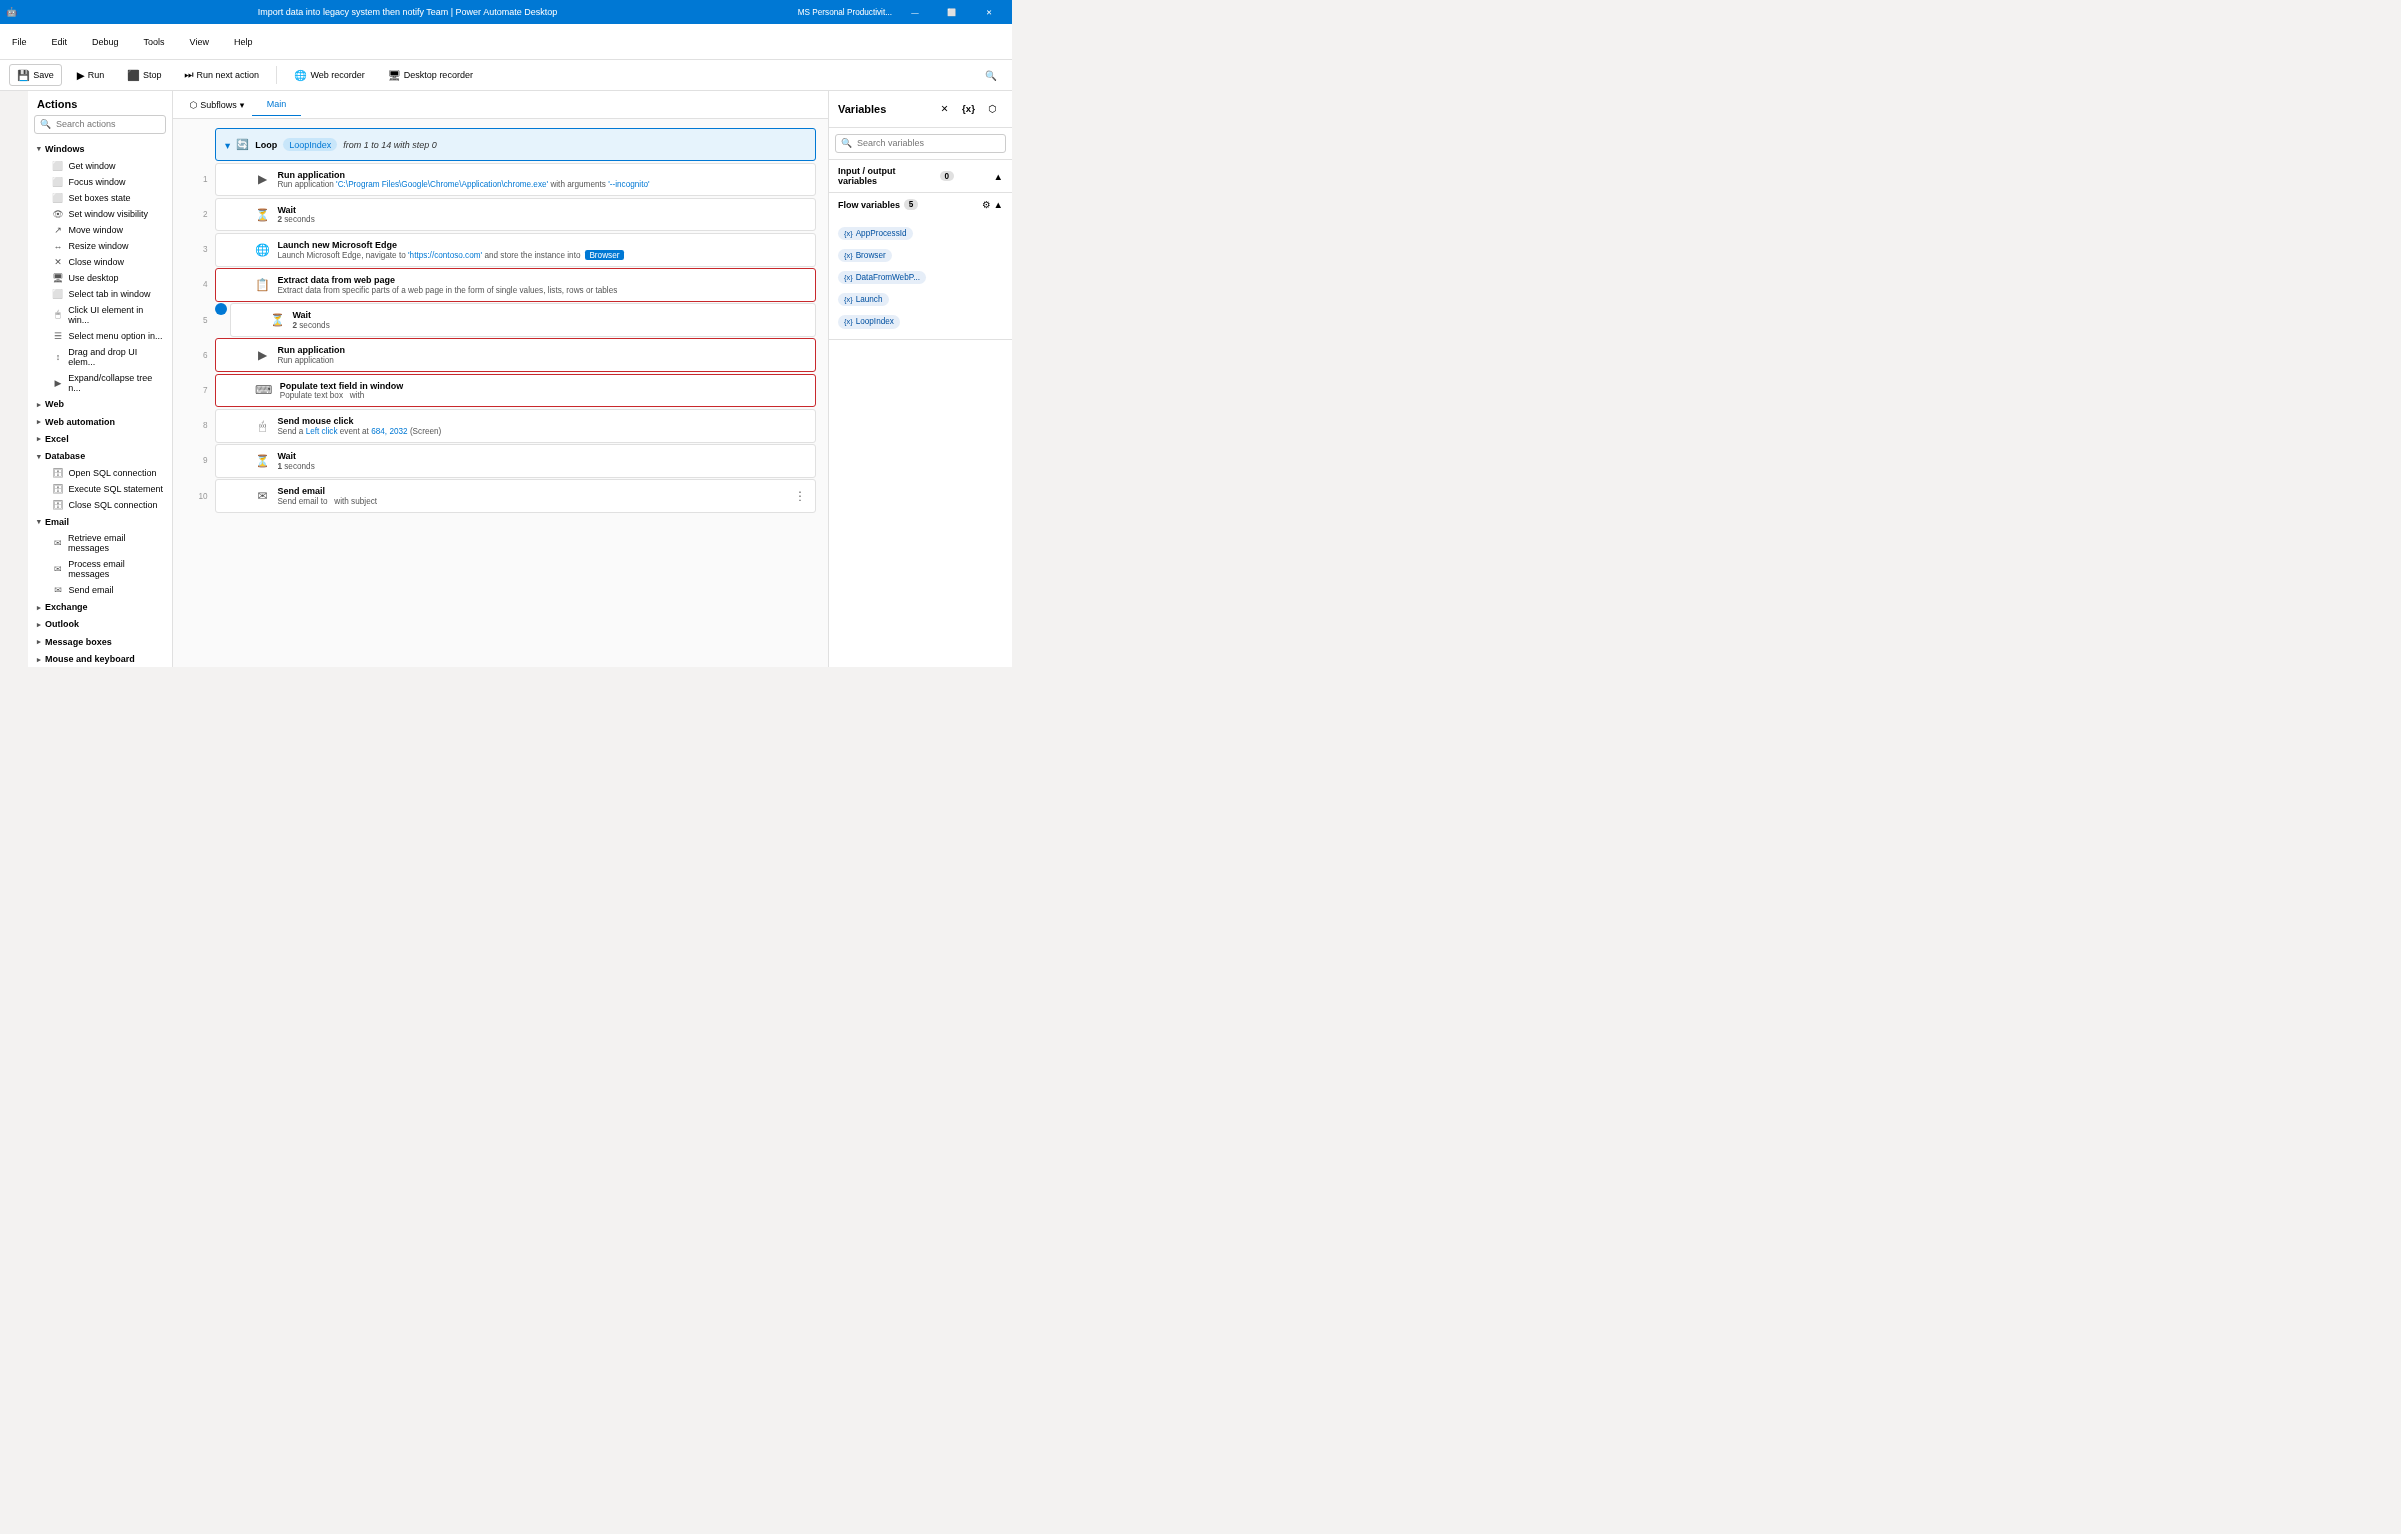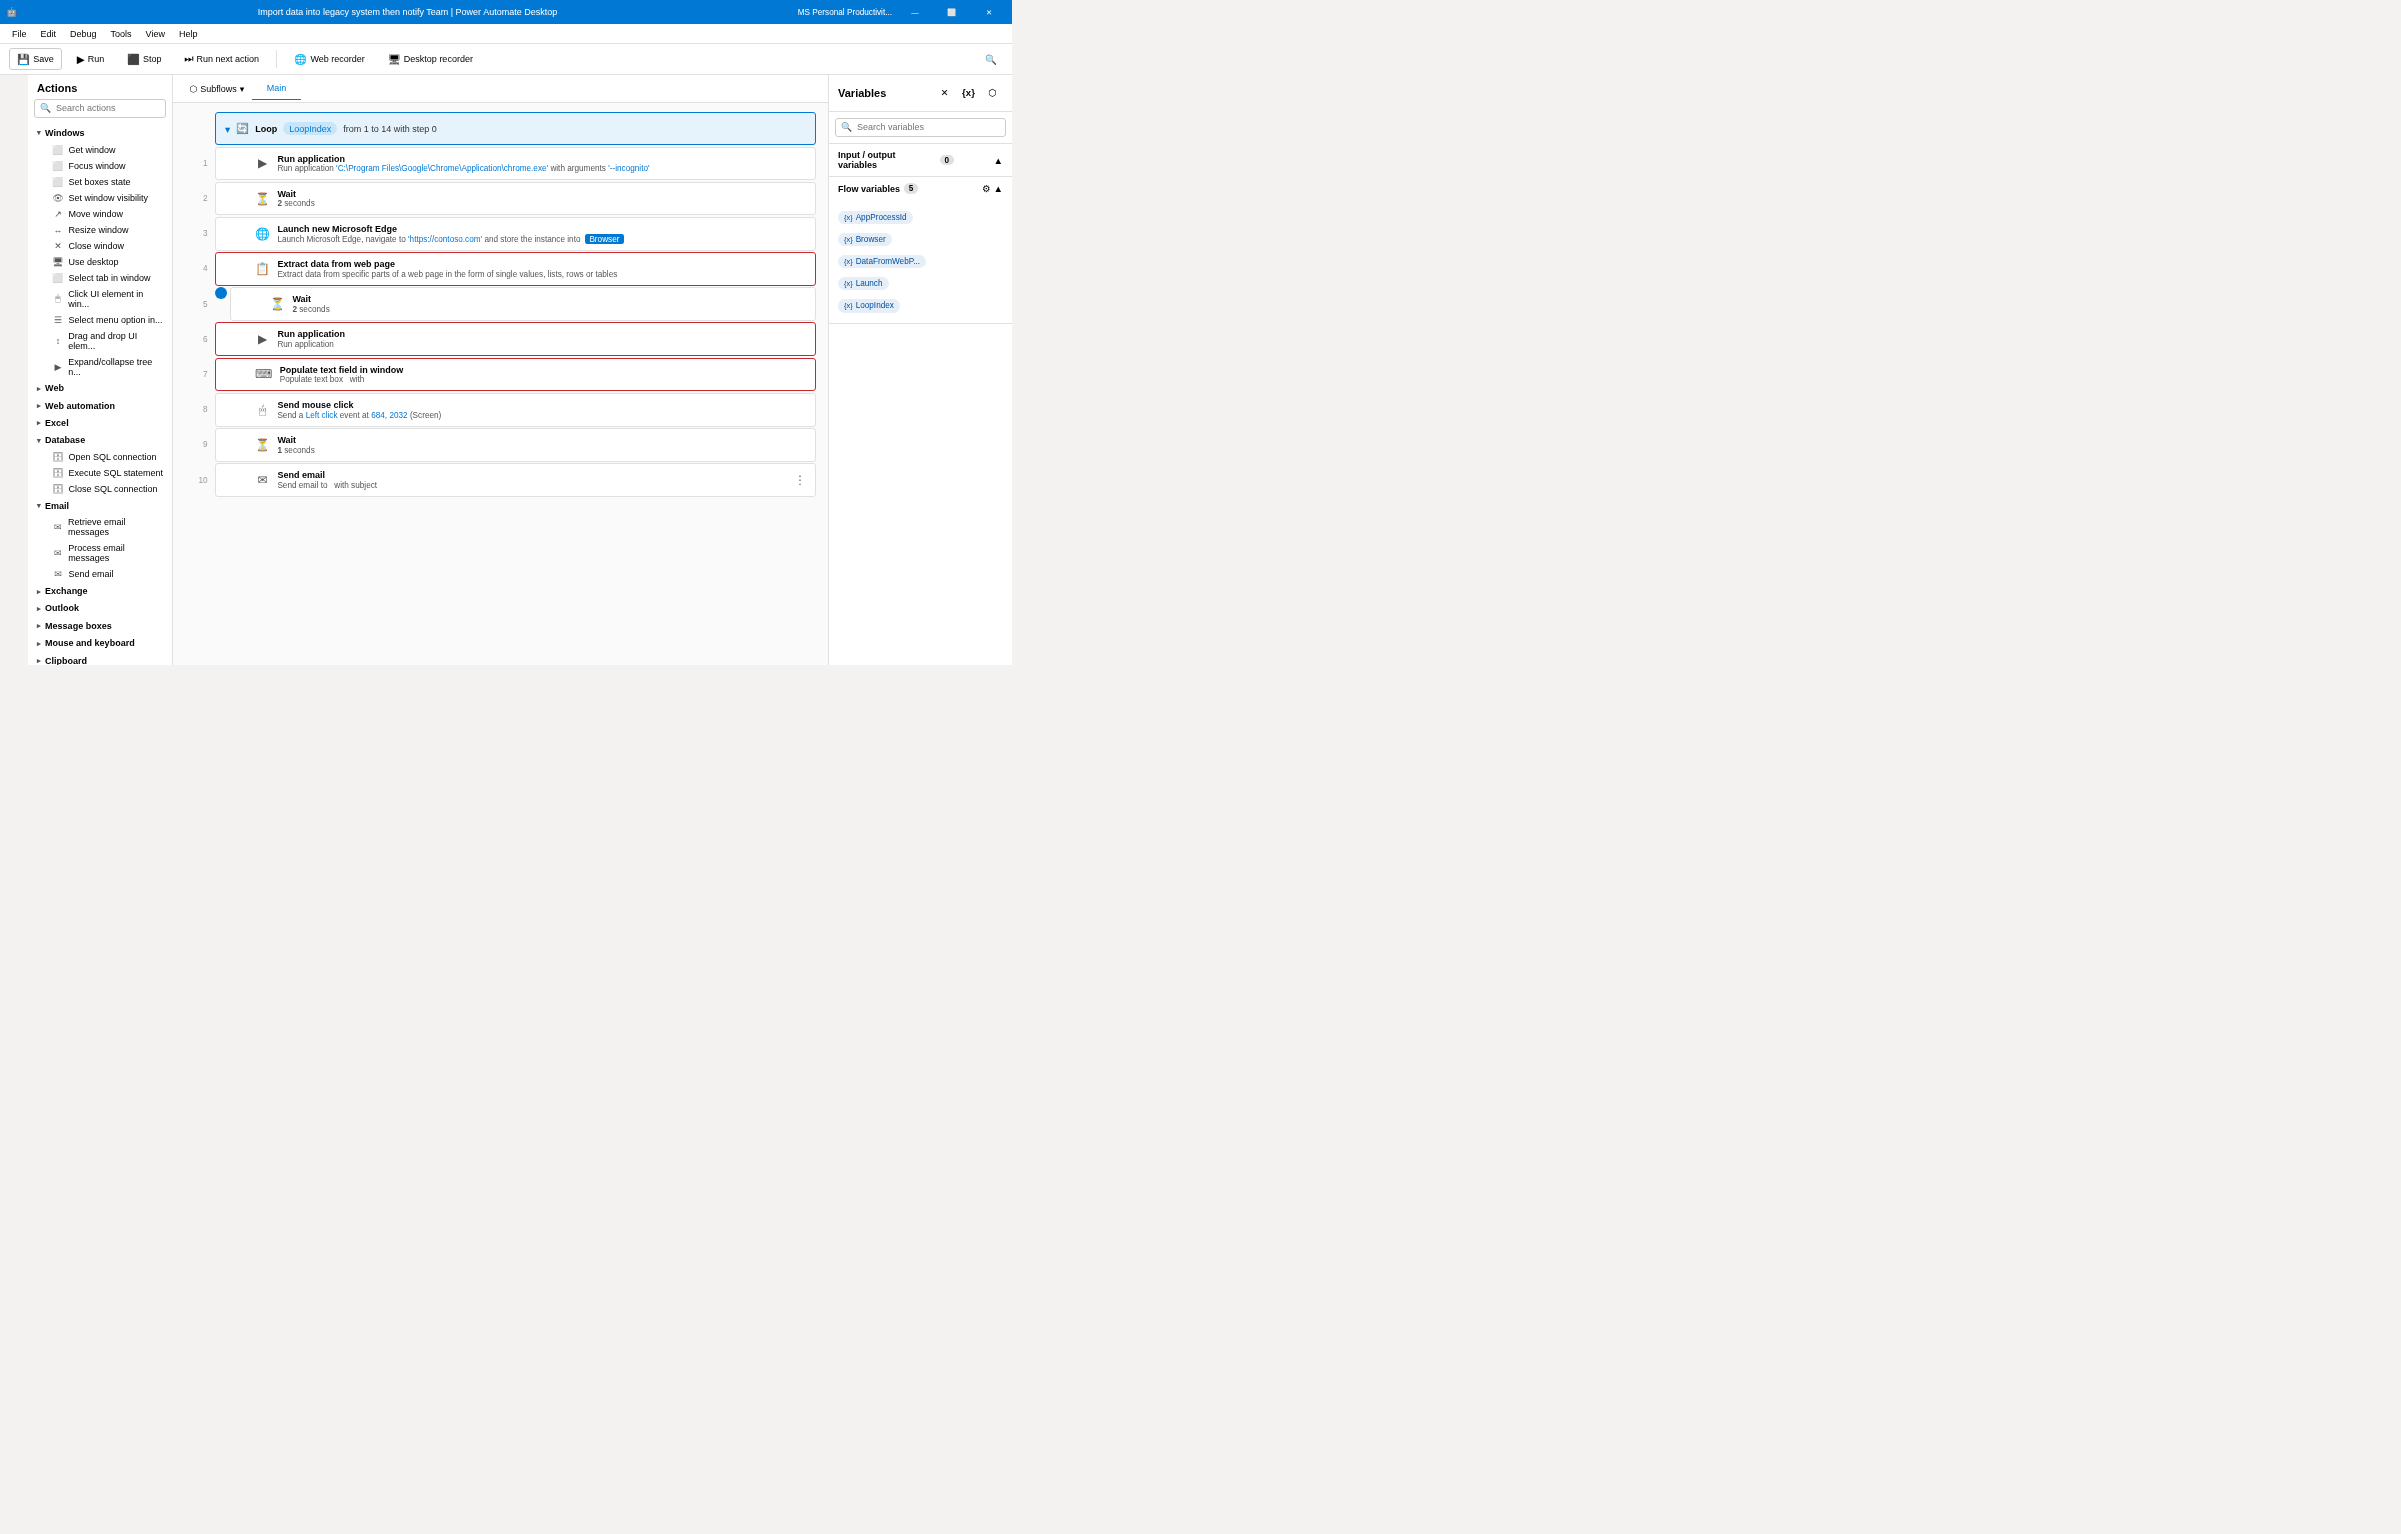--- a/index.html
+++ b/index.html
@@ -19,26 +19,26 @@
     .title-bar-left { display: flex; gap: 12px; }
     .title-bar-title { flex: 1; text-align: center; font-size: 9px; }
     .title-bar-controls { display: flex; gap: 3px; }
     .title-bar-controls span {
       width: 34px; height: 24px; display: flex; align-items: center; justify-content: center; cursor: pointer; font-size: 7.4px;
     }
 
     
     .menu-bar {
       background: white;
-      height: 20px;
+      height: 36px;
       display: flex;
       align-items: center;
       padding: 0 6px;
       border-bottom: 0.7px solid #e0e0e0;
-      gap: 2px;
+      gap: 13px;
     }
     .menu-item {
       padding: 3px 6px;
       cursor: pointer;
       border-radius: 2.2px;
       font-size: 9px;
     }
 
     
     .toolbar {
@@ -515,21 +515,21 @@
       <div class="tab-main">Main</div>
     </div>
     <div class="flow-canvas" id="flow-canvas">
         <div class="flow-step">
   <div class="step-number"></div>
   <div class="step-content loop-header" style="gap:6px;">
     <span style="color:#0078d4;cursor:pointer;font-size:10.4px;">▾</span>
     <span style="color:#0078d4;font-size:10.4px;">🔄</span>
     <span style="font-weight:600;font-size:9px;text-align:right;">Loop</span>
     <span style="color:#0078d4;font-size:9px;font-weight:500;background:#c8e6fa;padding:1.5px 6px;border-radius:7.4px;">LoopIndex</span>
-    <span style="font-size:9px;color:#333;">from 1 to 14 with step 0</span>
+    <span style="font-size:9px;color:#333;font-style:italic;">from 1 to 14 with step 0</span>
   </div>
 </div>
         <div class="flow-step">
     <div class="step-number">1</div>
 
     <div class="step-content" style=" padding-left: 39px;">
       <span class="step-icon">▶</span>
       <div class="step-text">
         <div class="step-title">Run application</div>
         <div class="step-desc">Run application <span class="highlight">'C:\Program Files\Google\Chrome\Application\chrome.exe'</span> with arguments <span class="highlight">'--incognito'</span></div>

